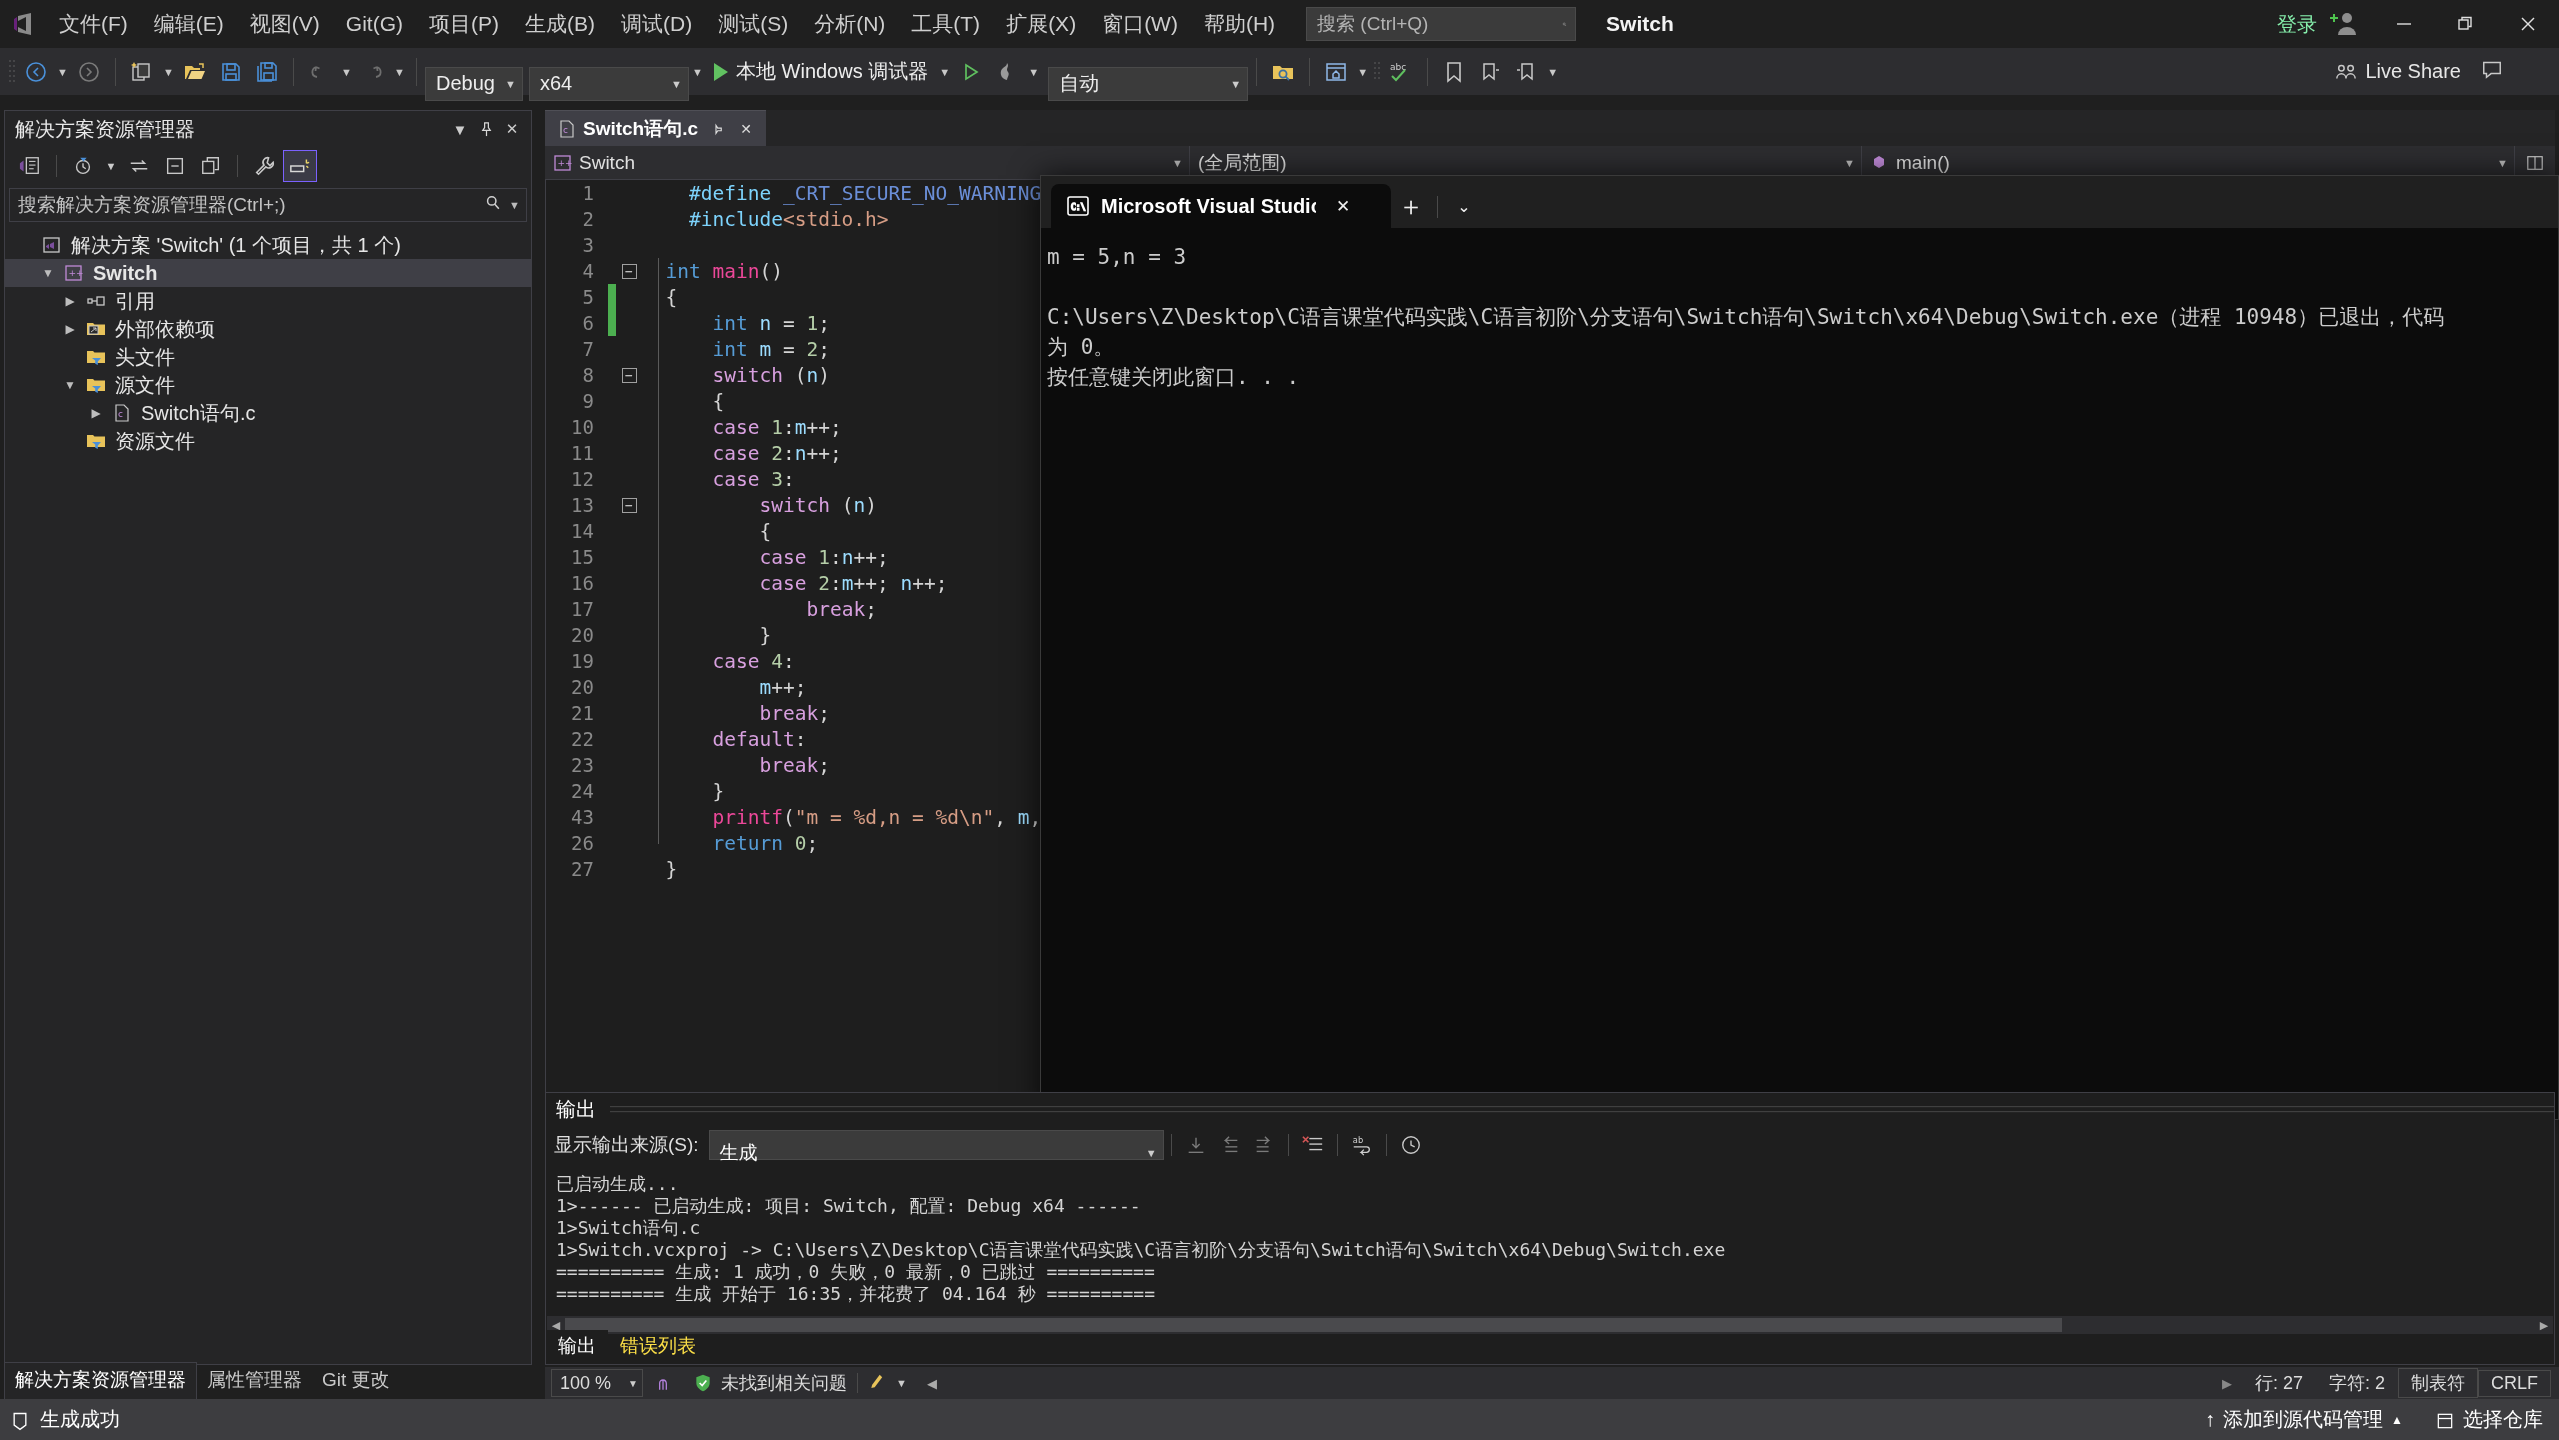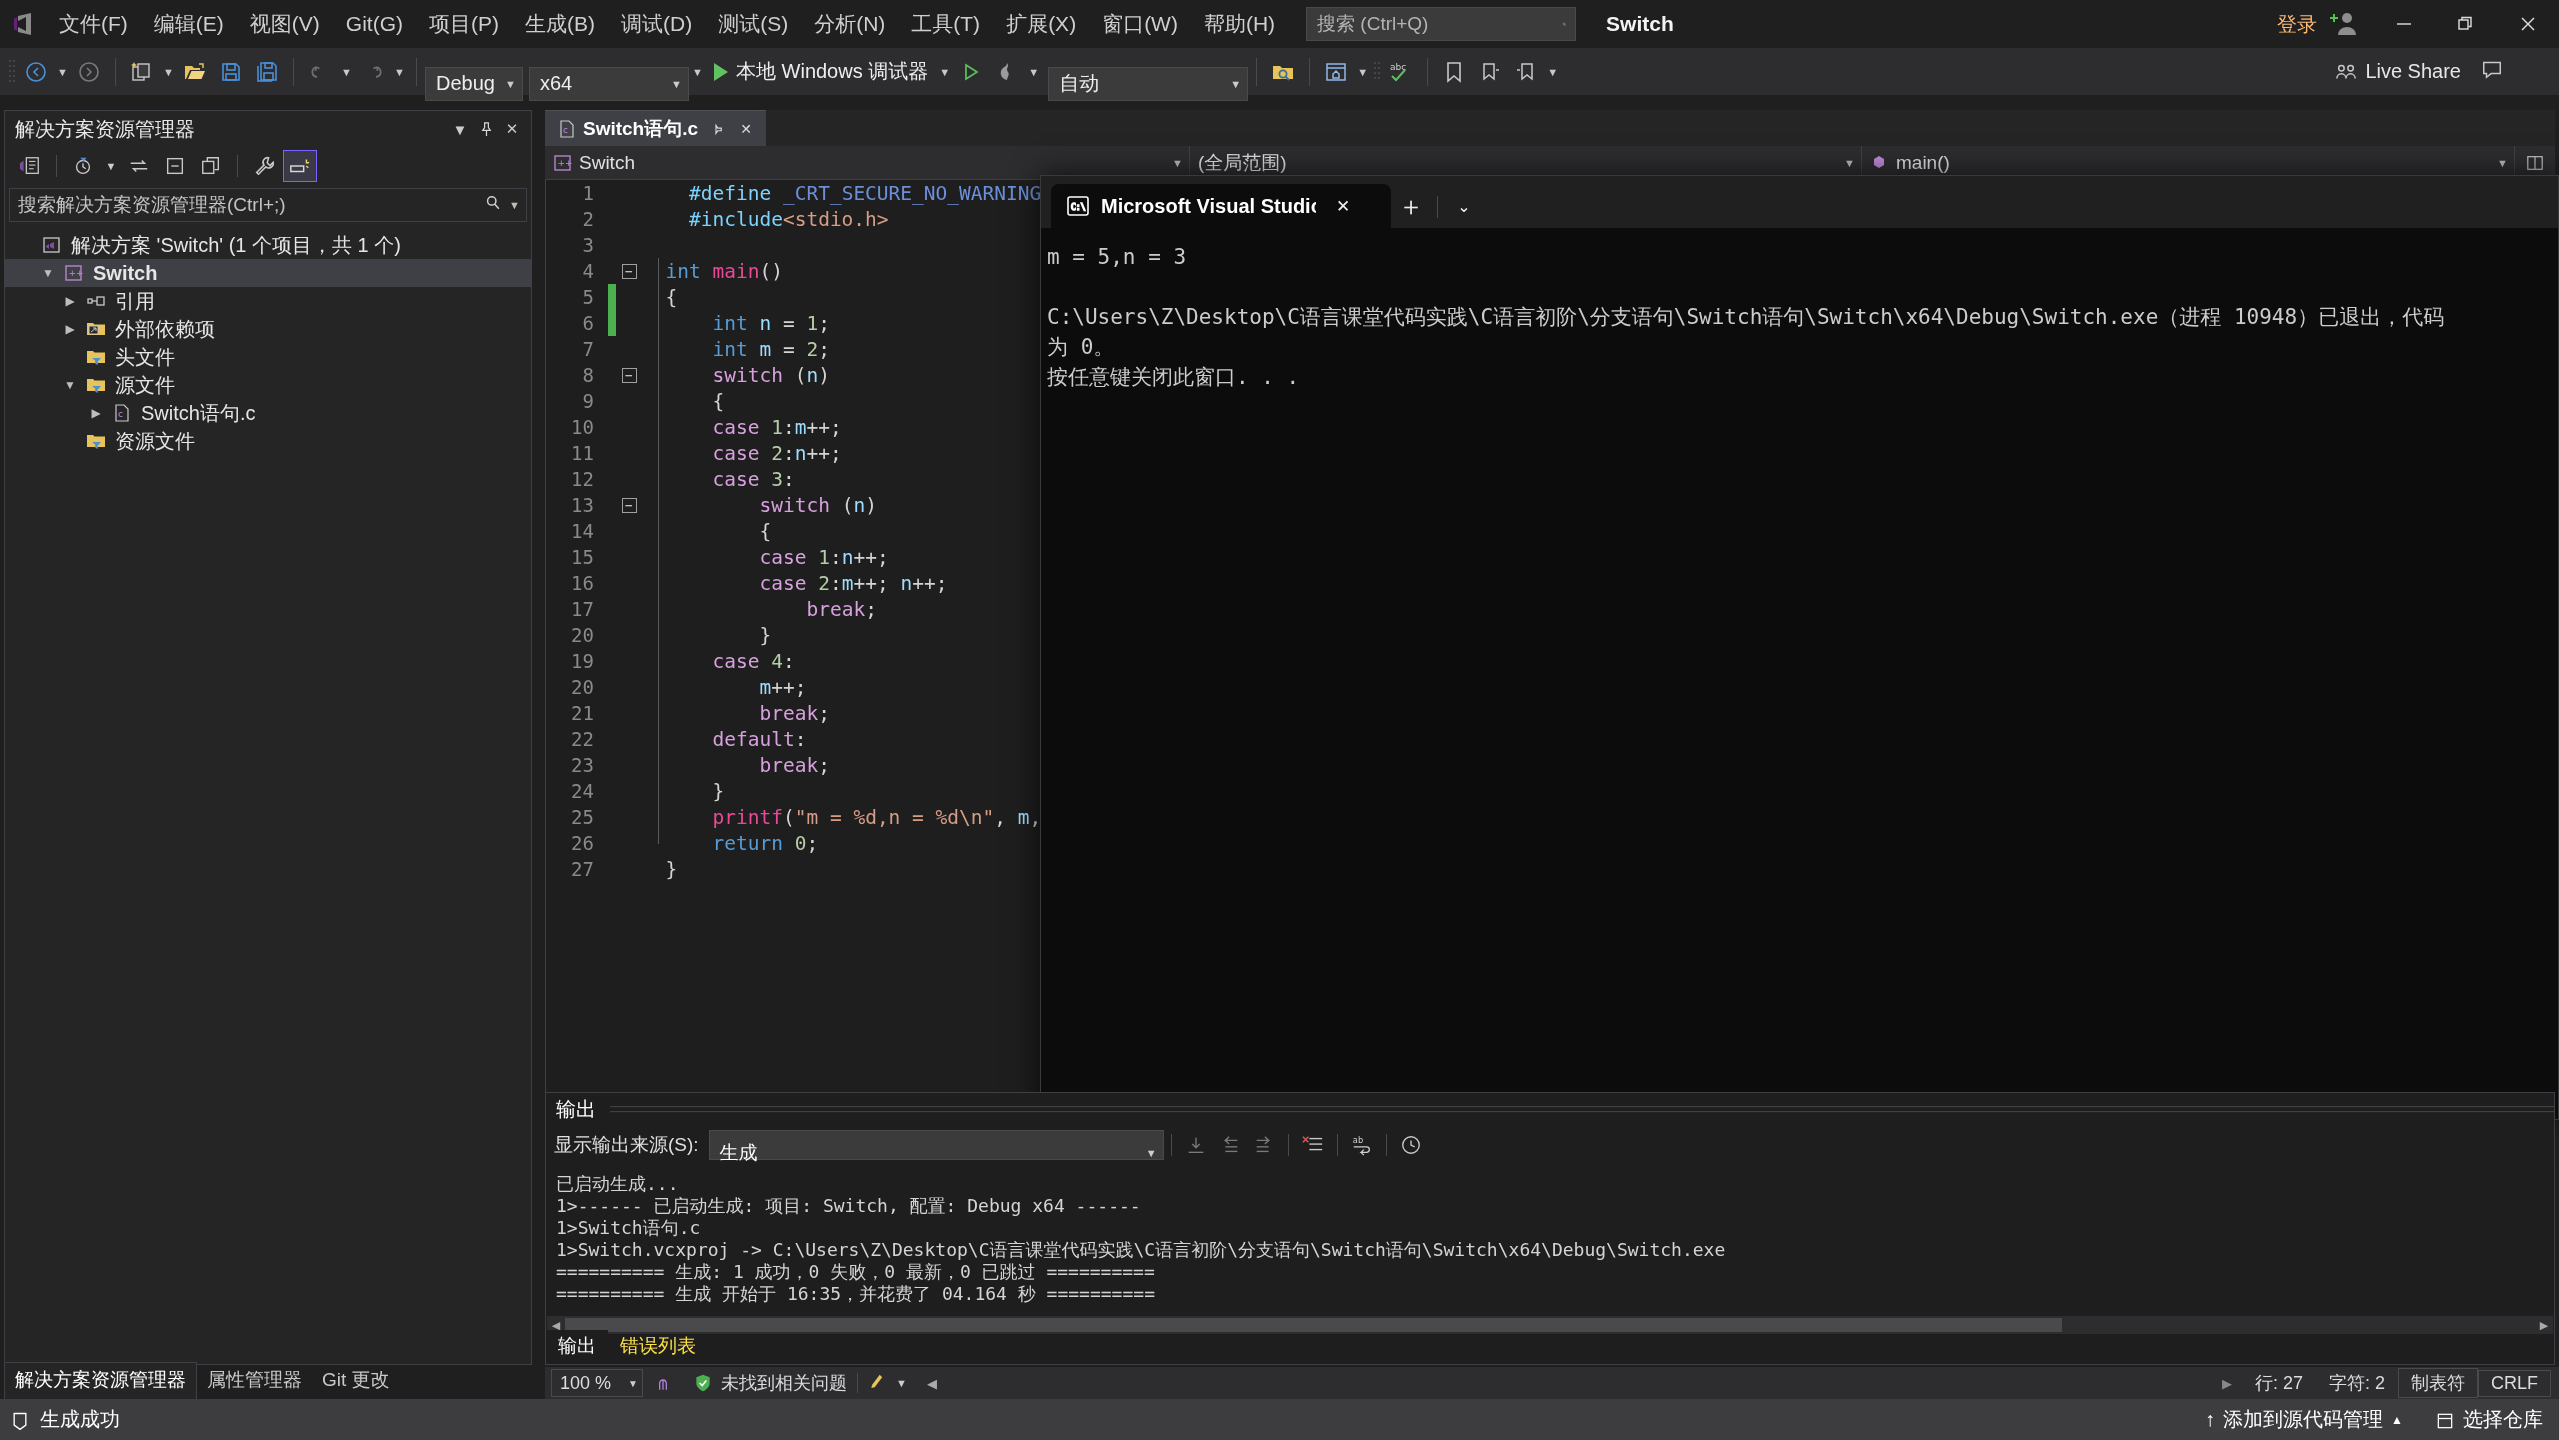--- a/index.html
+++ b/index.html
@@ -35,21 +35,21 @@
   }
   .searchbox input::placeholder { color: #b4b4b4; }
   .search-ico { width: 22px; height: 22px; }
   .sol-name {
     margin-left: 30px; font-size: 21px; font-weight: bold; color: #f3f3f3;
   }
   .tb-right {
     position: absolute; right: 0; top: 0; height: 48px;
     display: flex; align-items: center;
   }
-  .signin { font-size: 20px; color: #fdba74; padding: 0 6px; }
+  .signin { font-size: 20px; color: #86efac; padding: 0 6px; }
   .person-ico { width: 34px; height: 30px; margin: 0 12px 0 4px; }
   .wbtn {
     width: 62px; height: 48px; display: flex; align-items: center; justify-content: center;
   }
   .wbtn svg { width: 18px; height: 18px; }
 
   
   .toolbar {
     position: absolute; left: 0; top: 48px; width: 2559px; height: 47px;
     background: #2d2d30; display: flex; align-items: center; padding-left: 6px;
@@ -866,21 +866,21 @@
             <span class="fold"></span>
             <span class="ctext"><span class="pl"> </span><span class="pl"> </span><span class="pl"> </span><span class="pl"> </span><span class="pl"> </span><span class="pl"> </span><span class="pl"> </span><span class="pl"> </span><span class="pl"> </span><span class="pl"> </span><span class="kp">break</span><span class="pl">;</span></span>
           </div>
           <div class="code-line">
             <span class="ln">24</span>
             <span class="gutmark"></span>
             <span class="fold"></span>
             <span class="ctext"><span class="pl"> </span><span class="pl"> </span><span class="pl"> </span><span class="pl"> </span><span class="pl"> </span><span class="pl"> </span><span class="pl">}</span></span>
           </div>
           <div class="code-line">
-            <span class="ln">25</span>
+            <span class="ln">43</span>
             <span class="gutmark"></span>
             <span class="fold"></span>
             <span class="ctext"><span class="pl"> </span><span class="pl"> </span><span class="pl"> </span><span class="pl"> </span><span class="pl"> </span><span class="pl"> </span><span class="fn">printf</span><span class="pl">(</span><span class="str">"m = %d,n = %d\n"</span><span class="pl">,</span><span class="pl"> </span><span class="id">m</span><span class="pl">,</span><span class="pl"> </span><span class="id">n</span><span class="pl">)</span><span class="pl">;</span></span>
           </div>
           <div class="code-line">
             <span class="ln">26</span>
             <span class="gutmark"></span>
             <span class="fold"></span>
             <span class="ctext"><span class="pl"> </span><span class="pl"> </span><span class="pl"> </span><span class="pl"> </span><span class="pl"> </span><span class="pl"> </span><span class="k">return</span><span class="pl"> </span><span class="num">0</span><span class="pl">;</span></span>
           </div>

